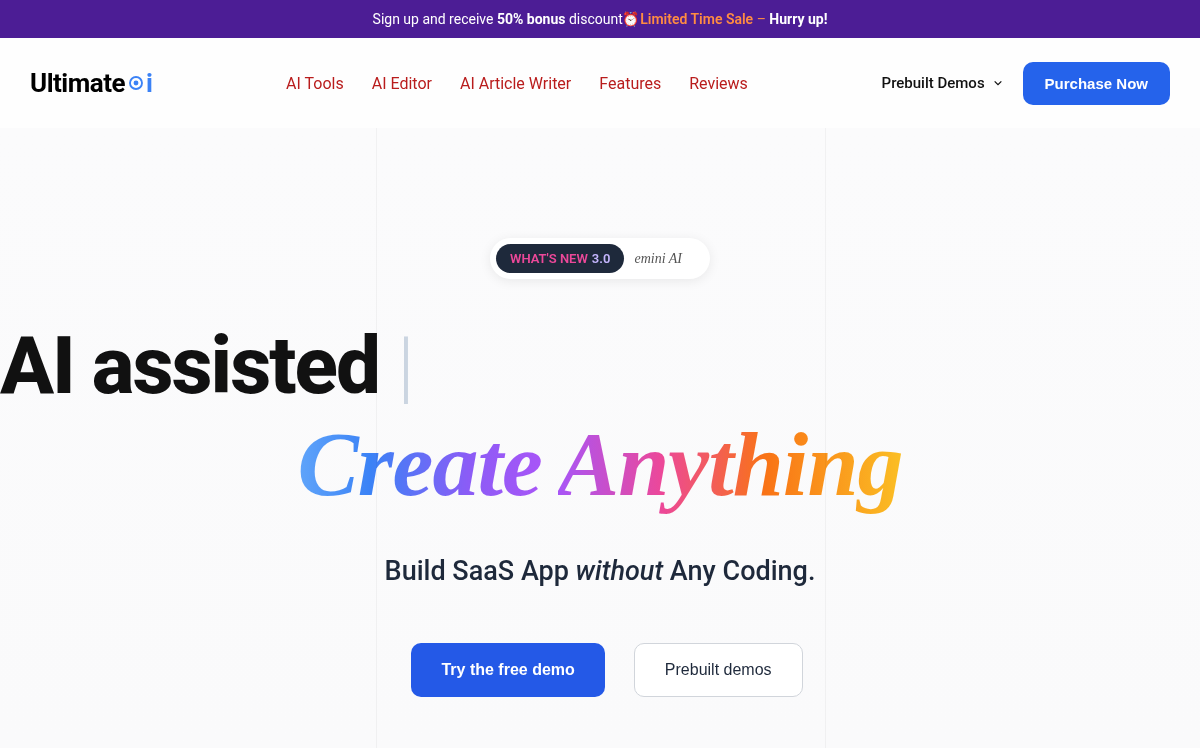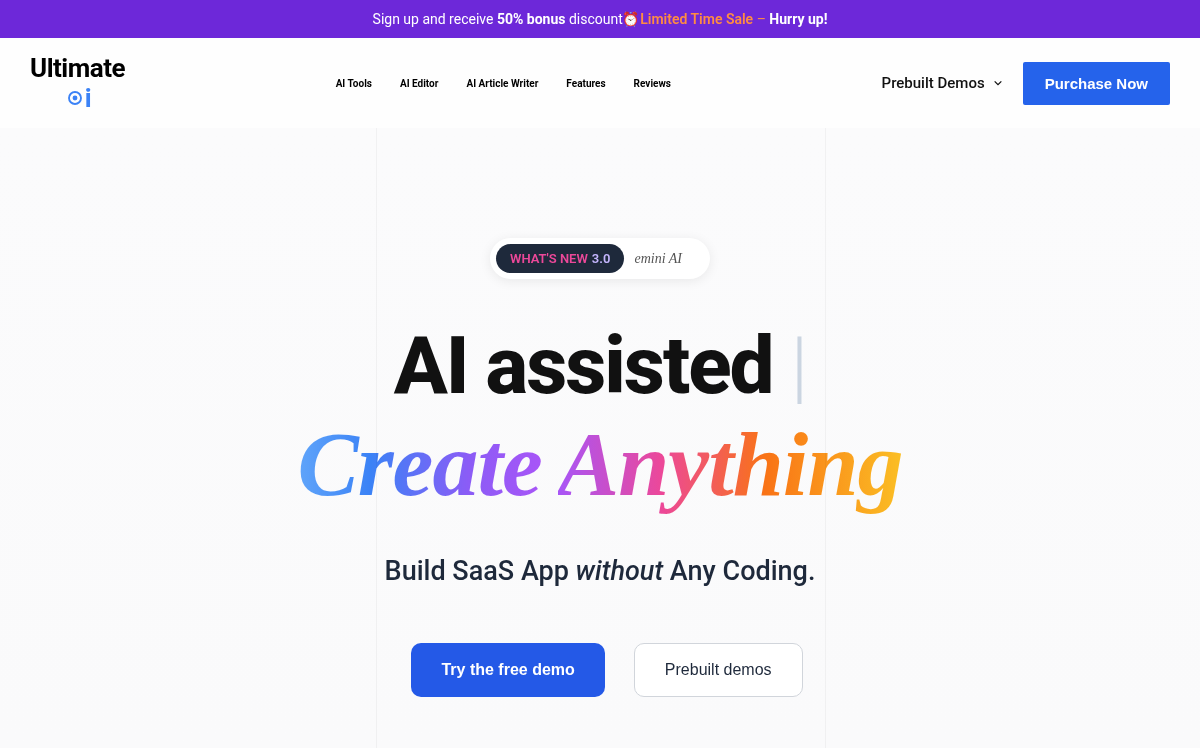--- a/index.html
+++ b/index.html
@@ -1,48 +1,48 @@
 <!DOCTYPE html>
 <html><head>
   <meta charset="utf-8">
   <style>
     * { margin: 0; padding: 0; box-sizing: border-box; }
     body { font-family: -apple-system, BlinkMacSystemFont, 'Segoe UI', Roboto, sans-serif; background: #fff; width: 1200px; height: 750px; overflow: hidden; }
     
-    .top-banner { background: #6d28d9; color: #fff; text-align: center; padding: 11px 0; font-size: 14px; }
+    .top-banner { background: #4c1d95; color: #fff; text-align: center; padding: 11px 0; font-size: 14px; }
     .banner-bold { font-weight: 700; }
     .banner-orange { color: #ff8c42; font-weight: 600; }
     .banner-dash { color: #ff8c42; }
     
     .header { display: flex; align-items: center; justify-content: space-between; padding: 0 30px; height: 90px; background: #fefefe; }
     
-    .logo { display: flex; align-items: center; font-size: 26px; font-weight: 700; color: #000; letter-spacing: -0.5px; flex-direction: column; }
+    .logo { display: flex; align-items: center; font-size: 26px; font-weight: 700; color: #000; letter-spacing: -0.5px; }
     .logo-ai { color: #3b82f6; display: inline-flex; align-items: center; margin-left: 1px; }
     .logo-icon { display: inline-flex; width: 18px; height: 18px; margin: 0 1px; }
     
     .nav { display: flex; gap: 28px; }
-    .nav-item { color: #000000; font-size: 10px; font-weight: 700; cursor: pointer; }
+    .nav-item { color: #b91c1c; font-size: 16px; font-weight: 400; cursor: pointer; }
     
     .header-right { display: flex; align-items: center; gap: 20px; }
     .prebuilt-demos { display: flex; align-items: center; gap: 8px; color: #111; font-size: 15px; font-weight: 500; cursor: pointer; }
     .chevron { width: 10px; height: 10px; }
-    .purchase-btn { background: #2563eb; color: #fff; padding: 13px 22px; border-radius: 2px; font-size: 15px; font-weight: 600; border: none; cursor: pointer; }
+    .purchase-btn { background: #2563eb; color: #fff; padding: 13px 22px; border-radius: 10px; font-size: 15px; font-weight: 600; border: none; cursor: pointer; }
     
     .hero { text-align: center; padding-top: 110px; background: linear-gradient(180deg, #fbfbfc 0%, #fafafb 100%); height: 620px; position: relative; }
     .hero::before { content: ''; position: absolute; top: 0; left: 376px; width: 1px; height: 100%; background: rgba(0,0,0,0.04); }
     .hero::after { content: ''; position: absolute; top: 0; left: 825px; width: 1px; height: 100%; background: rgba(0,0,0,0.04); }
     
     .whats-new-pill { display: inline-flex; align-items: center; background: #fff; border-radius: 30px; padding: 6px 28px 6px 6px; box-shadow: 0 2px 12px rgba(0,0,0,0.08); margin-bottom: 45px; }
     .whats-new-badge { background: #1e293b; color: #fff; padding: 7px 14px; border-radius: 20px; font-size: 13px; font-weight: 600; margin-right: 10px; }
     .whats-new-label { color: #ec4899; }
     .whats-new-version { color: #c4b5fd; margin-left: 4px; }
     .whats-new-text { color: #555; font-style: italic; font-size: 14px; font-family: Georgia, serif; }
     
     .hero-title { font-size: 80px; font-weight: 800; line-height: 1.05; letter-spacing: -2px; color: #111; }
-    .title-line1 { display: flex; align-items: baseline; justify-content: center; gap: 12px; }
+    .title-line1 { display: flex; align-items: baseline; justify-content: flex-start; gap: 12px; }
     .title-image { font-style: italic; font-family: Georgia, serif; font-weight: 700; position: relative; z-index: 1; }
     .title-image-wrap { position: relative; display: inline-block; }
     .title-image-highlight { position: absolute; bottom: 8px; left: -4px; right: -18px; height: 24px; background: #86efac; z-index: 0; opacity: 0.6; }
     .title-cursor { color: #cbd5e1; font-weight: 300; margin-left: 6px; font-style: normal; }
     
     .title-line2 { font-weight: 800; font-style: italic; font-family: Georgia, 'Times New Roman', serif; letter-spacing: -1px; margin-top: 8px; font-size: 92px; }
     .title-create { background: linear-gradient(90deg, #60a5fa 0%, #3b82f6 30%, #8b5cf6 70%, #a855f7 100%); -webkit-background-clip: text; -webkit-text-fill-color: transparent; background-clip: text; }
     .title-anything { background: linear-gradient(90deg, #a855f7 0%, #ec4899 30%, #f97316 60%, #fbbf24 100%); -webkit-background-clip: text; -webkit-text-fill-color: transparent; background-clip: text; margin-left: 16px; }
     
     .subtitle { font-size: 27px; color: #1e293b; margin-top: 42px; font-weight: 500; }

